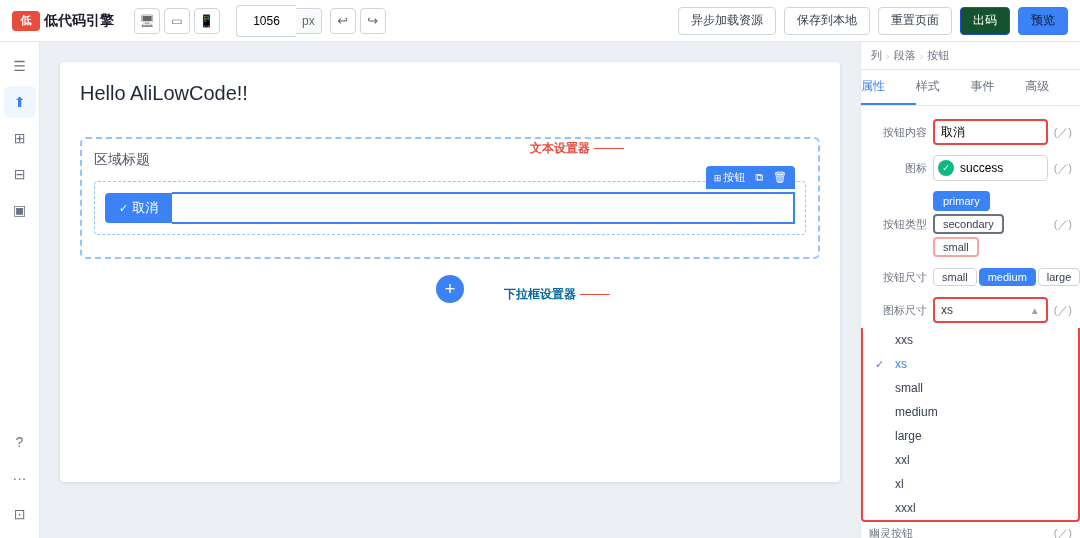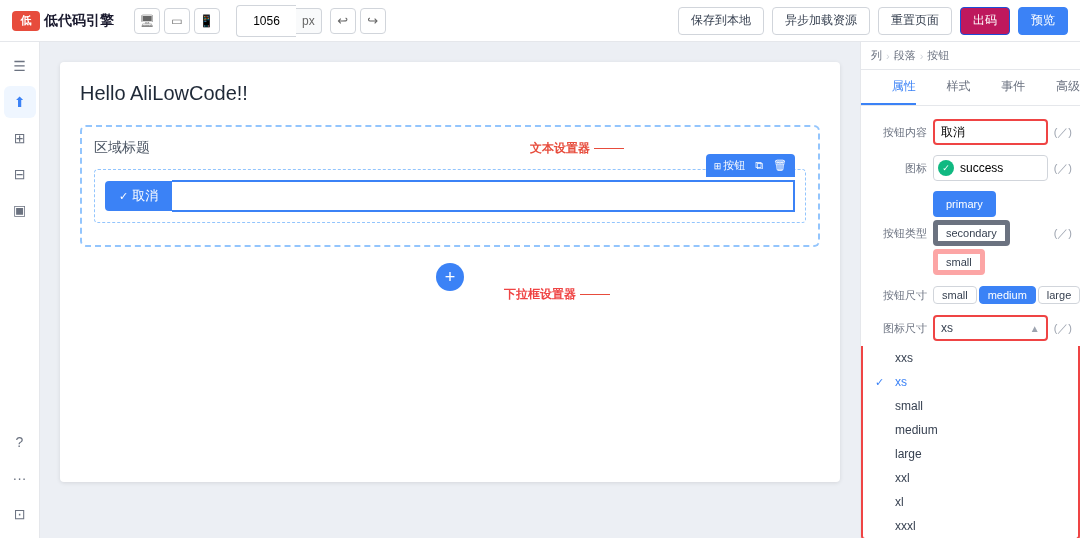--- a/index.html
+++ b/index.html
@@ -46,24 +46,24 @@
       height: 26px; border: 1px solid #d1d5db; border-left: none;
       border-radius: 0 4px 4px 0; padding: 0 6px;
       display: flex; align-items: center; font-size: 12px; color: #666; background: #f9fafb;
     }
     .topbar-spacer { flex: 1; }
     .topbar-btn {
       height: 28px; padding: 0 12px; border-radius: 4px; font-size: 12px;
       cursor: pointer; border: 1px solid #d1d5db; background: #fff; color: #374151;
     }
     .topbar-btn-primary {
-      background: #3b82f6; color: #ffffff; border-color: #3b82f6;
+      background: #3b82f6; color: #0f172a; border-color: #3b82f6;
     }
     .topbar-btn-code {
-      background: #be185d; color: #fff; border-color: #1d4ed8;
+      background: #14532d; color: #fff; border-color: #1d4ed8;
     }
     .topbar-undo-group {
       display: flex; gap: 4px;
     }
     .undo-btn {
       width: 26px; height: 26px; border: 1px solid #d1d5db; border-radius: 4px;
       display: flex; align-items: center; justify-content: center;
       cursor: pointer; background: #fff; font-size: 13px; color: #666;
     }
 
@@ -88,21 +88,21 @@
 
     
     .canvas-area {
       flex: 1; background: #eceff4; overflow: auto; padding: 20px; position: relative;
     }
     .canvas-frame {
       background: #fff; min-height: 420px; border-radius: 4px;
       box-shadow: 0 1px 4px rgba(0,0,0,0.1); padding: 20px; position: relative;
     }
     .canvas-title {
-      font-size: 20px; font-weight: 500; color: #1f2937; margin-bottom: 20px;
+      font-size: 20px; font-weight: 500; color: #1f2937; margin-bottom: 32px;
     }
     .canvas-section {
       border: 2px dashed #93c5fd; border-radius: 6px; padding: 12px; margin-bottom: 12px;
     }
     .section-title {
       font-size: 14px; color: #4b5563; margin-bottom: 12px; font-weight: 500;
     }
     .section-inner {
       border: 1px dashed #93c5fd; border-radius: 4px; padding: 10px; margin-bottom: 10px;
     }
@@ -148,21 +148,21 @@
     }
     .breadcrumb {
       padding: 6px 10px; border-bottom: 1px solid #e5e7eb;
       color: #6b7280; font-size: 11px; display: flex; align-items: center; gap: 4px;
     }
     .breadcrumb-sep { color: #d1d5db; }
     .tabs-row {
       display: flex; border-bottom: 1px solid #e5e7eb;
     }
     .tab {
-      flex: 1; text-align: right; padding: 8px 0; font-size: 12px;
+      flex: 1; text-align: left; padding: 8px 0; font-size: 12px;
       color: #6b7280; cursor: pointer; border-bottom: 2px solid transparent;
     }
     .tab.active { color: #3b82f6; border-bottom-color: #3b82f6; }
     .panel-content {
       flex: 1; overflow-y: auto; padding: 8px 0;
     }
     .prop-row {
       display: flex; align-items: center; padding: 5px 8px; gap: 6px; min-height: 30px;
     }
     .prop-label {
@@ -184,21 +184,21 @@
     }
     .check-icon-small {
       width: 16px; height: 16px; border-radius: 50%; background: #10b981;
       color: #fff; display: flex; align-items: center; justify-content: center;
       font-size: 9px; flex-shrink: 0; margin-left: 4px;
     }
     .btn-type-group {
       display: flex; flex-wrap: wrap; gap: 3px;
     }
     .btn-type {
-      padding: 2px 8px; border-radius: 4px; border: 5px solid #fca5a5;
+      padding: 2px 8px; border-radius: 4px; border: 2px solid #fca5a5;
       cursor: pointer; font-size: 11px; color: #374151; background: #fff;
     }
     .btn-type.active-primary { background: #3b82f6; color: #fff; border-color: #3b82f6; }
     .btn-type.active-secondary { background: #fff; color: #374151; border-color: #6b7280; }
     .size-group {
       display: flex; gap: 2px;
     }
     .size-btn {
       padding: 2px 8px; border-radius: 4px; border: 1px solid #d1d5db;
       cursor: pointer; font-size: 11px; color: #374151; background: #fff;
@@ -261,22 +261,22 @@
   </div>
   <div class="topbar-input-group">
     <input class="width-input" type="text" value="1056" style="">
     <span class="px-label">px</span>
   </div>
   <div class="topbar-undo-group">
     <div class="undo-btn">↩</div>
     <div class="undo-btn">↪</div>
   </div>
   <div class="topbar-spacer"></div>
+  <button class="topbar-btn">异步加载资源</button>
   <button class="topbar-btn">保存到本地</button>
-  <button class="topbar-btn">异步加载资源</button>
   <button class="topbar-btn">重置页面</button>
   <button class="topbar-btn topbar-btn-code">出码</button>
   <button class="topbar-btn topbar-btn-primary">预览</button>
 </div>
 
 <div class="main">
 
   <div class="left-sidebar">
     <div class="sidebar-icon">☰</div>
     <div class="sidebar-icon active">⬆</div>
@@ -315,21 +315,21 @@
                 <span class="btn-icon-check">✓</span>
                 <span>取消</span>
               </button>
               <input class="text-input-blue" type="text" style="">
             </div>
           </div>
         </div>
       </div>
 
       <div style="position:absolute; top:224px; right:230px; display:flex; align-items:center; gap:4px; pointer-events:none; z-index:10;">
-        <span style="color:#ef4444; font-size:12px; font-weight:bold;">下拉框设置器</span>
+        <span style="color:#0369a1; font-size:12px; font-weight:bold;">下拉框设置器</span>
         <div style="border-top:1.5px solid #e74c3c; width:30px;"></div>
       </div>
 
       <div class="add-row">
         <button class="add-btn">+</button>
       </div>
     </div>
   </div>
 
   <div class="right-panel">

